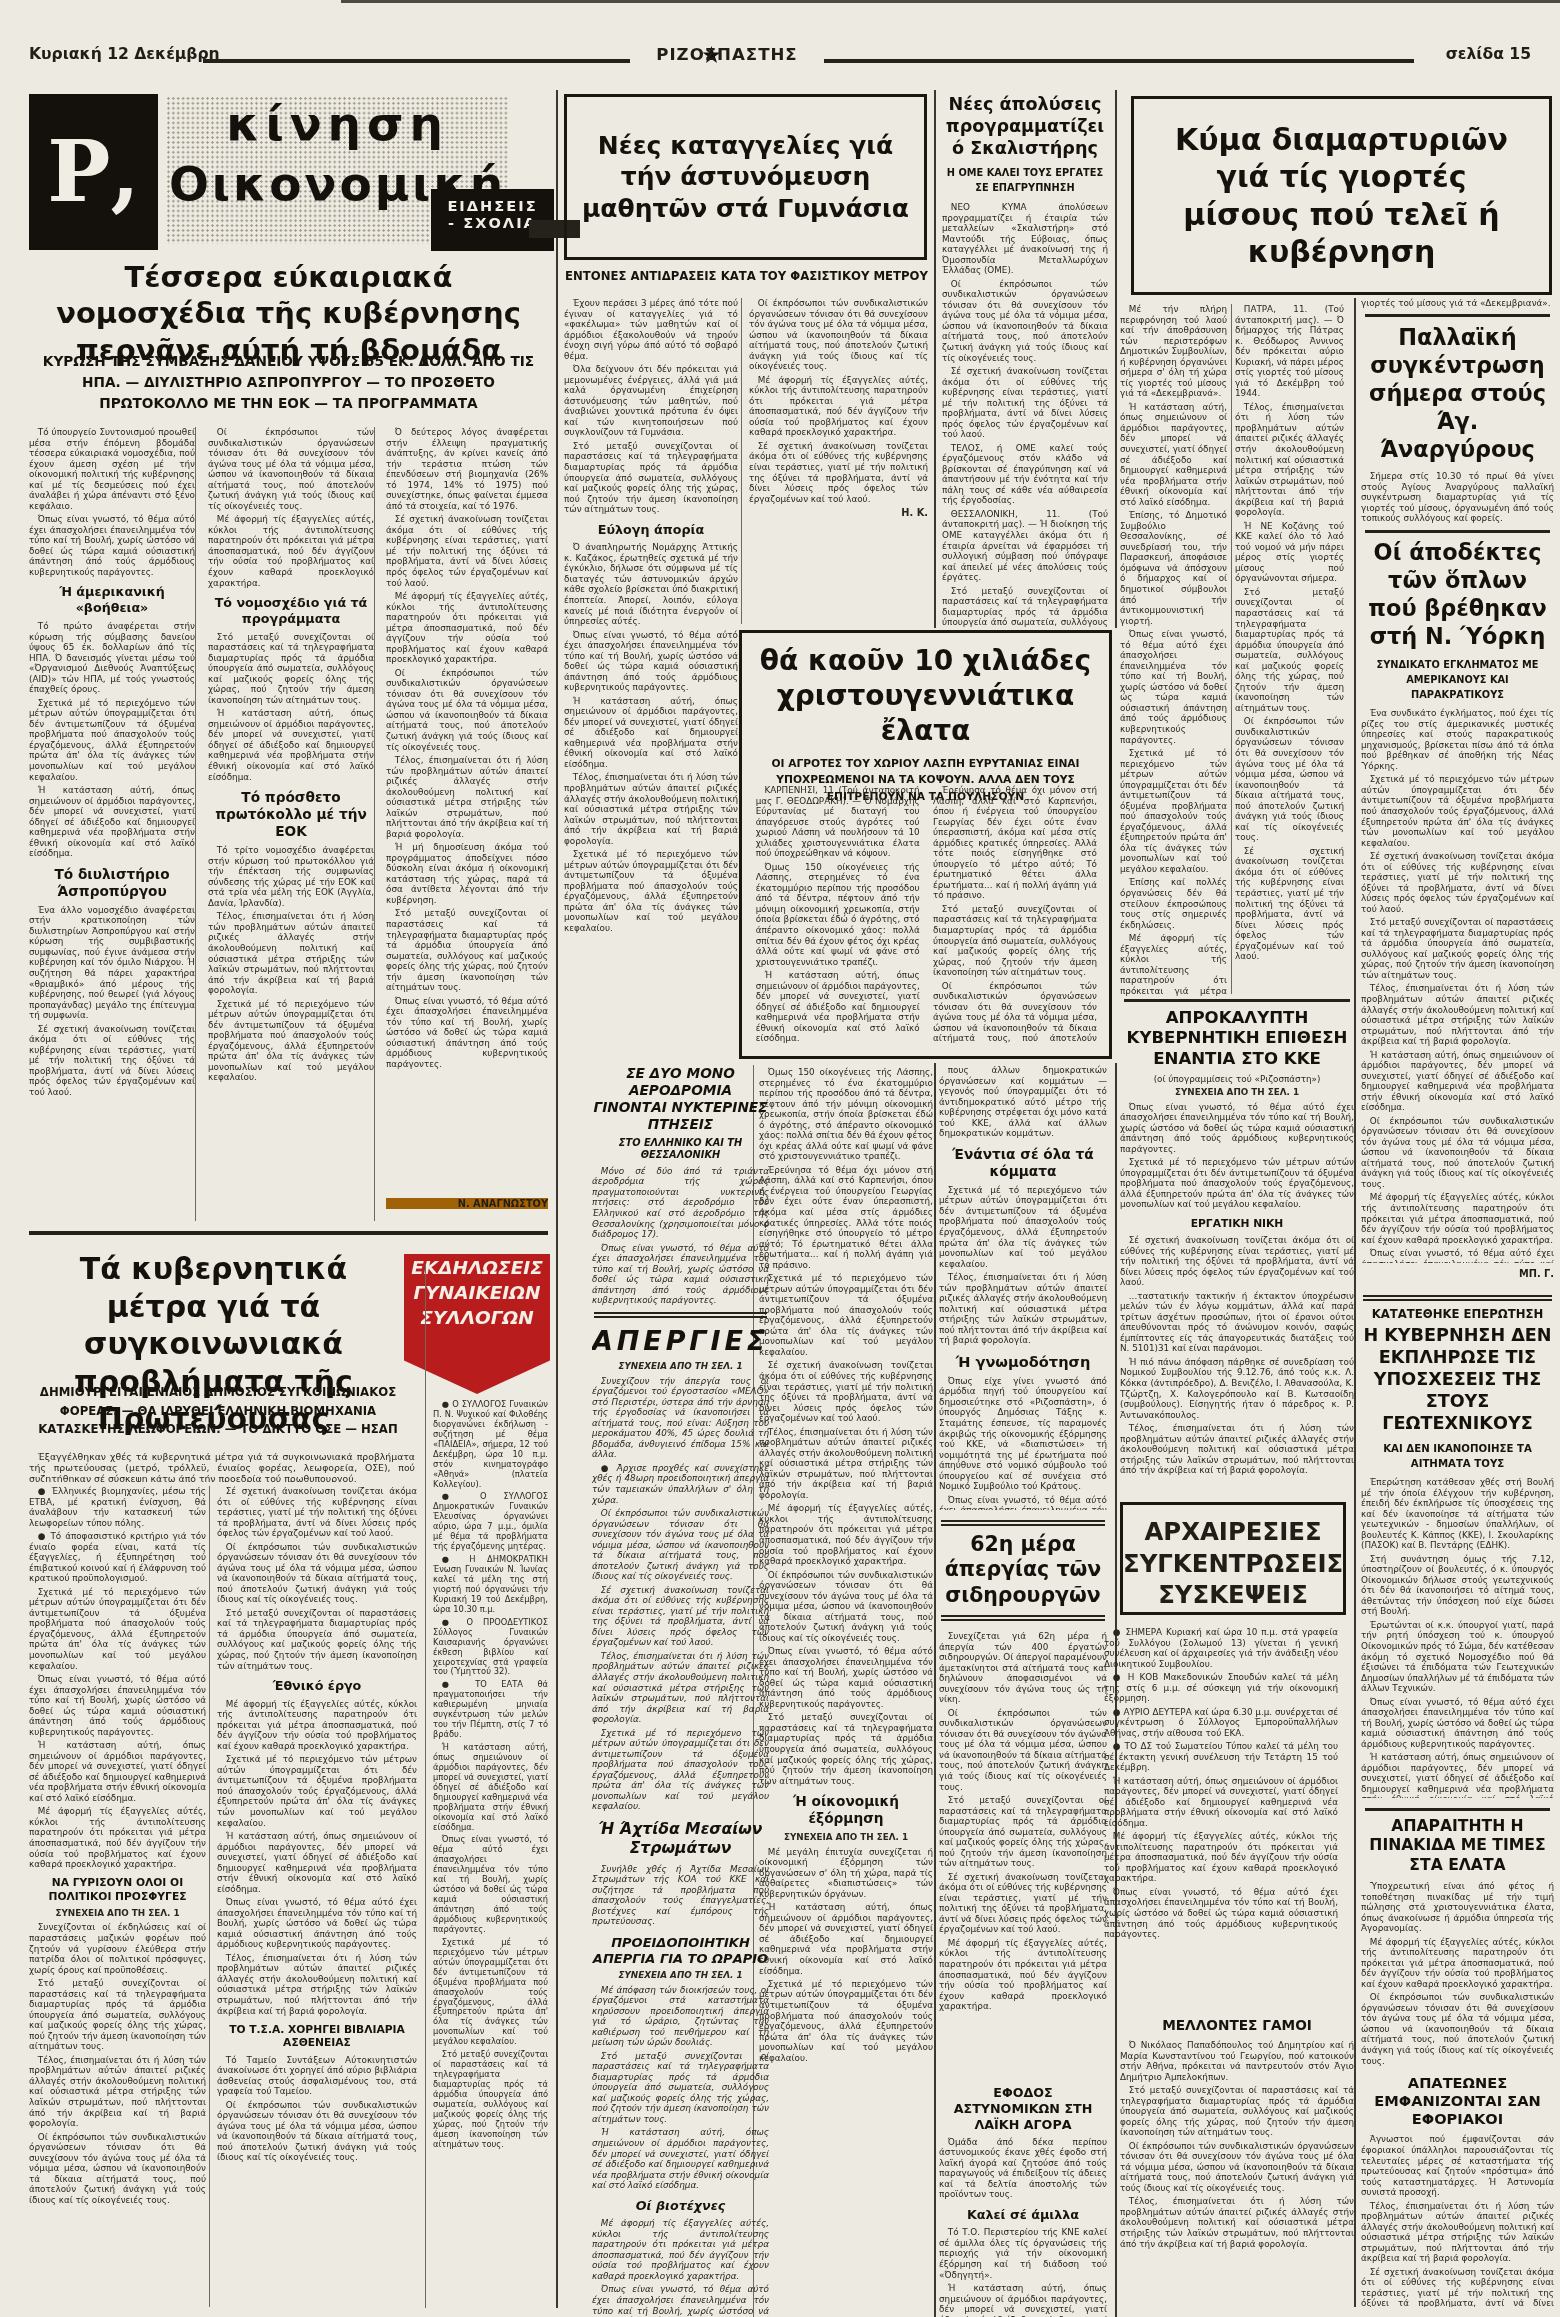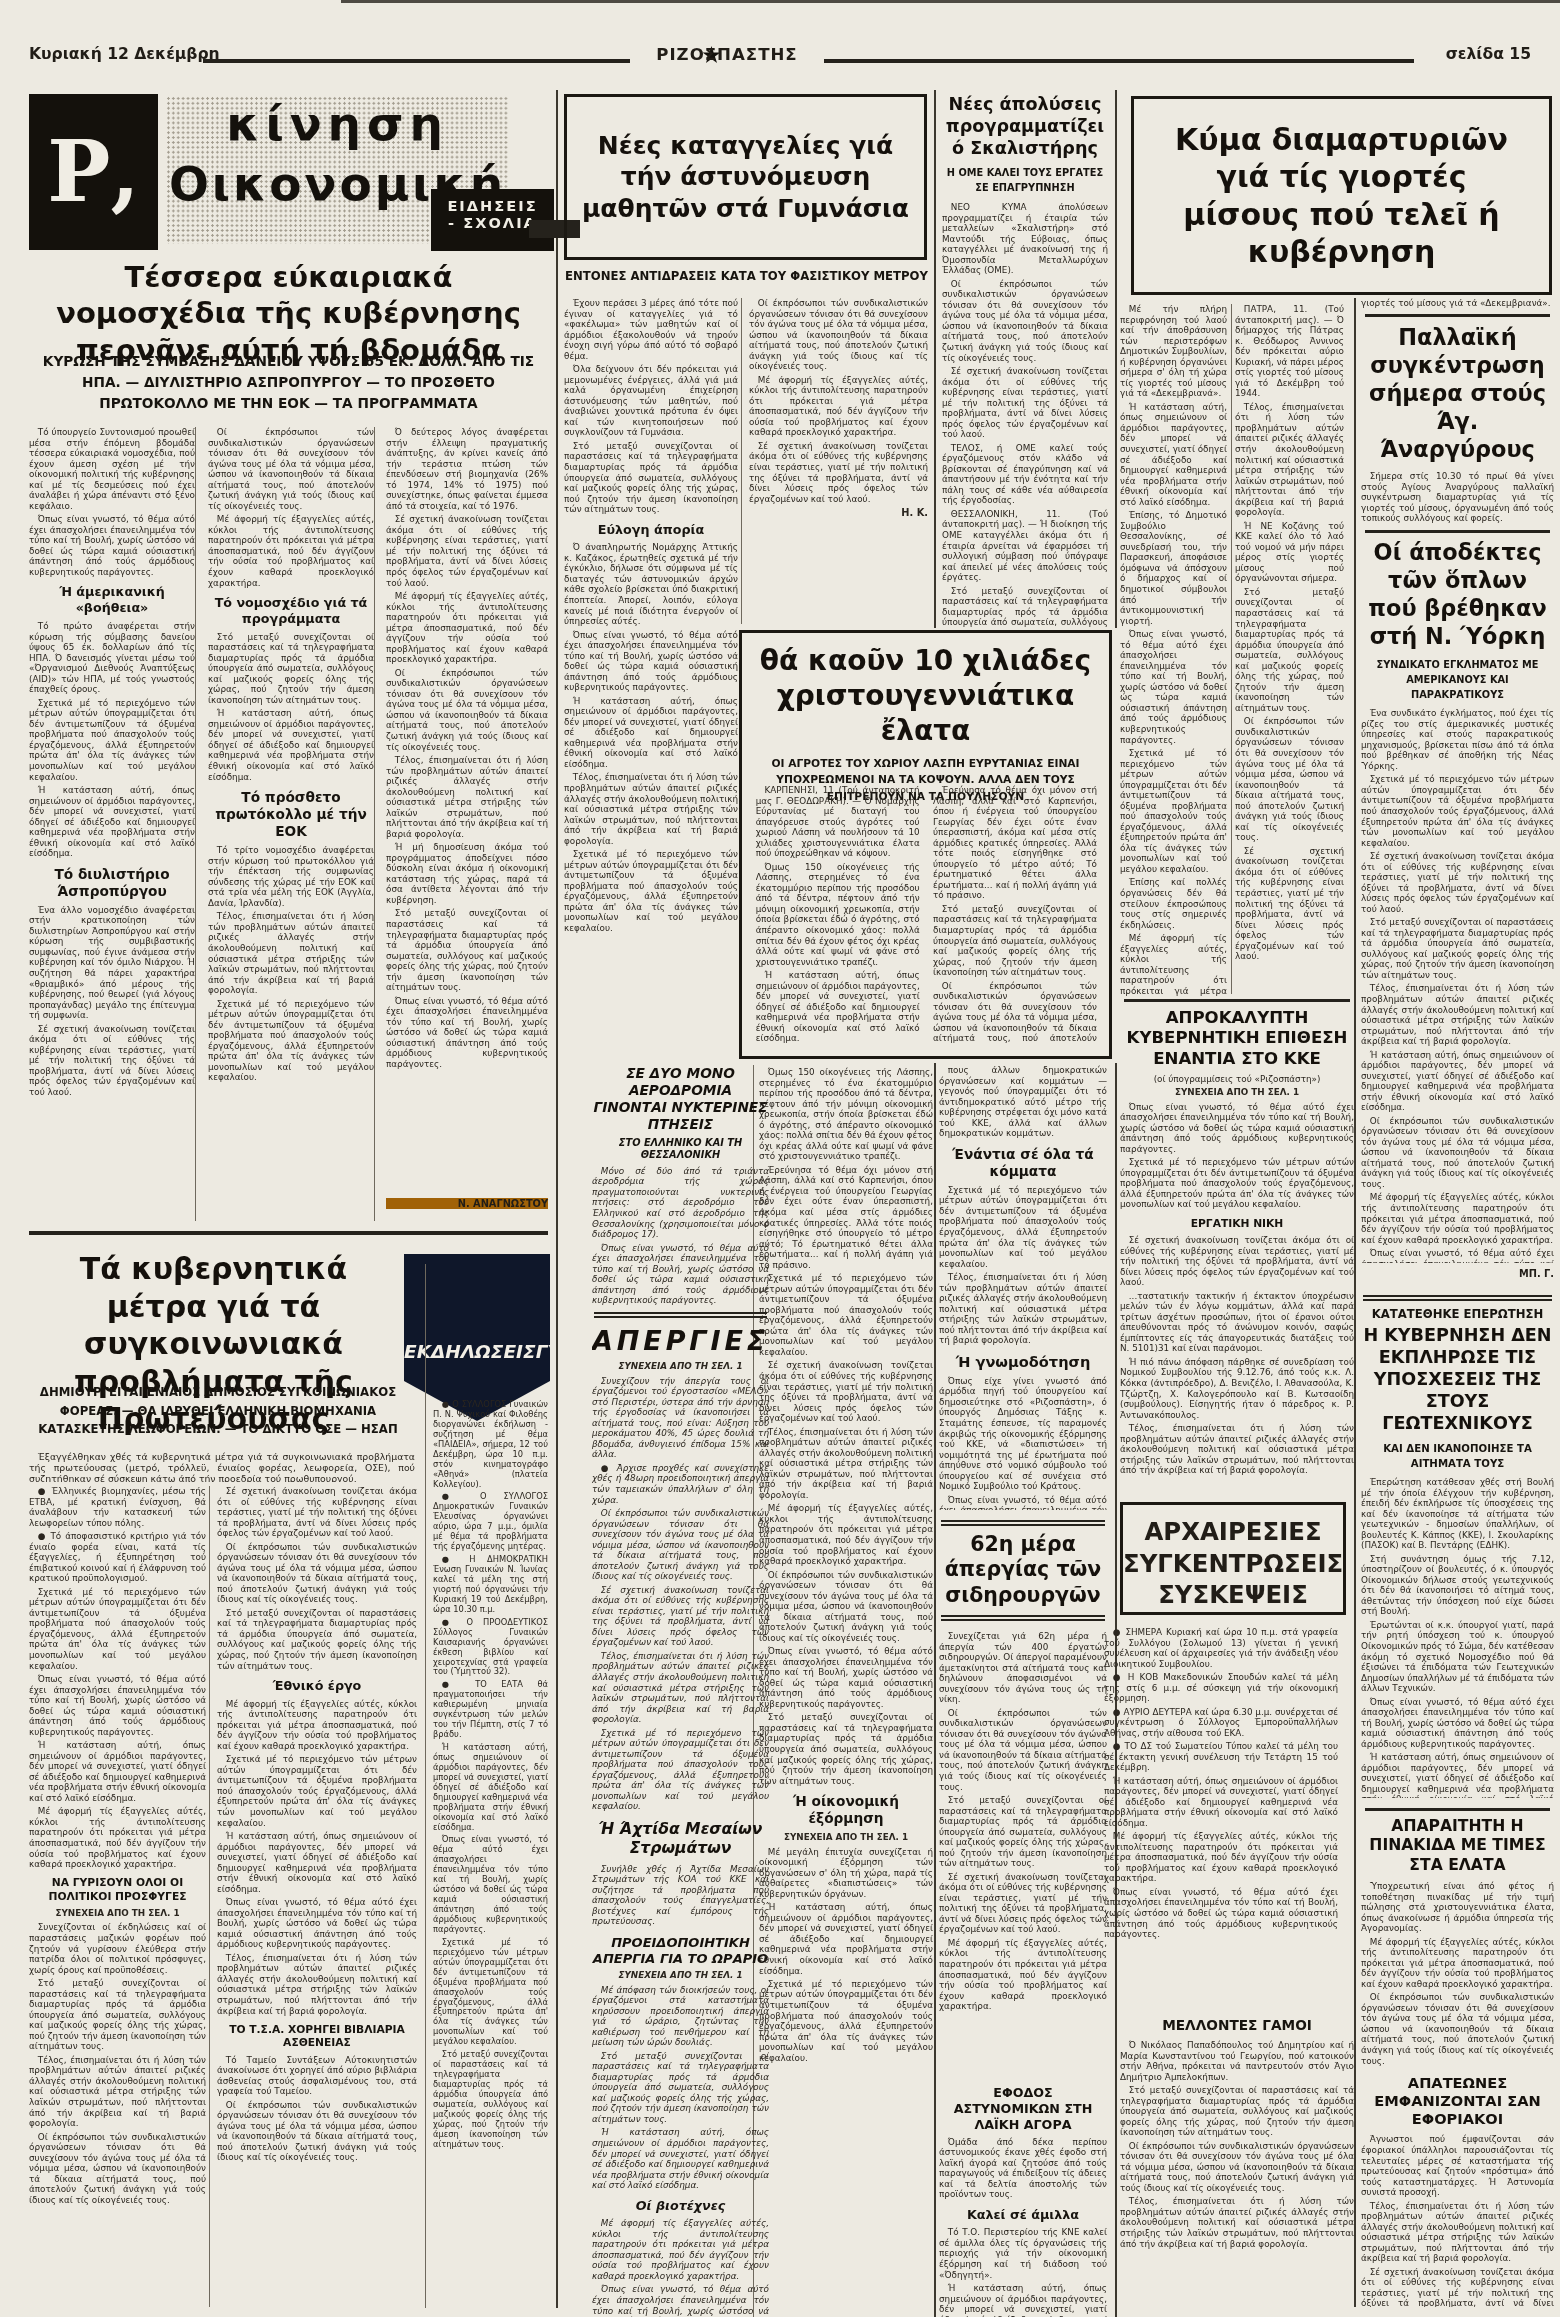--- a/index.html
+++ b/index.html
@@ -17,24 +17,24 @@
   .xh.lg{font-size:14.6px;}
   .kick{font-weight:700;text-align:center;color:#17140f;}
   .hl{font-weight:700;text-align:center;color:#15110c;line-height:1.25;}
   .byline{font-weight:700;text-align:right;font-size:9.8px;}
   .rule{height:2.9px;background:#25221c;margin:5.9px 3.9px;}
   .rule2{height:2px;border-top:2.9px solid #25221c;border-bottom:2px solid #25221c;margin:5.9px 2px;background:transparent;}
   .synx{font-weight:700;text-align:center;font-size:8.8px;margin:2px 0 3.9px;}
   .box{position:absolute;border:3.9px solid #1b1812;display:flex;align-items:center;justify-content:center;}
   .badge-black{background:#14110c;color:#f0ede4;}
   .halftone{background-image:radial-gradient(circle,#a39d8f 1px,rgba(0,0,0,0) 1.4px);background-size:4.9px 4.9px;}
-  .shield{position:absolute;background:#0f172a;color:#f2efe6;
+  .shield{position:absolute;background:#b91c1c;color:#f2efe6;
           clip-path:polygon(0 0,100% 0,100% 76%,50% 100%,0 76%);
-          display:flex;flex-direction:row;align-items:center;justify-content:flex-start;
-          padding-top:29px;font-weight:700;font-style:italic;font-size:18.5px;line-height:1.35;}
+          display:flex;flex-direction:column;align-items:center;justify-content:flex-start;
+          padding-top:2px;font-weight:700;font-style:italic;font-size:18.5px;line-height:1.35;}
   .mast{font-weight:700;letter-spacing:1px;font-size:16.6px;text-align:center;position:relative;}
   .mast-star{position:absolute;left:57px;top:-3.9px;font-size:23.4px;color:#14110c;z-index:0;}
   .mast-text{position:relative;z-index:1;}
   .serifP{font-family:"DejaVu Serif",serif;}
 </style>
 </head>
 <body>
 
 <div id="page">
 

